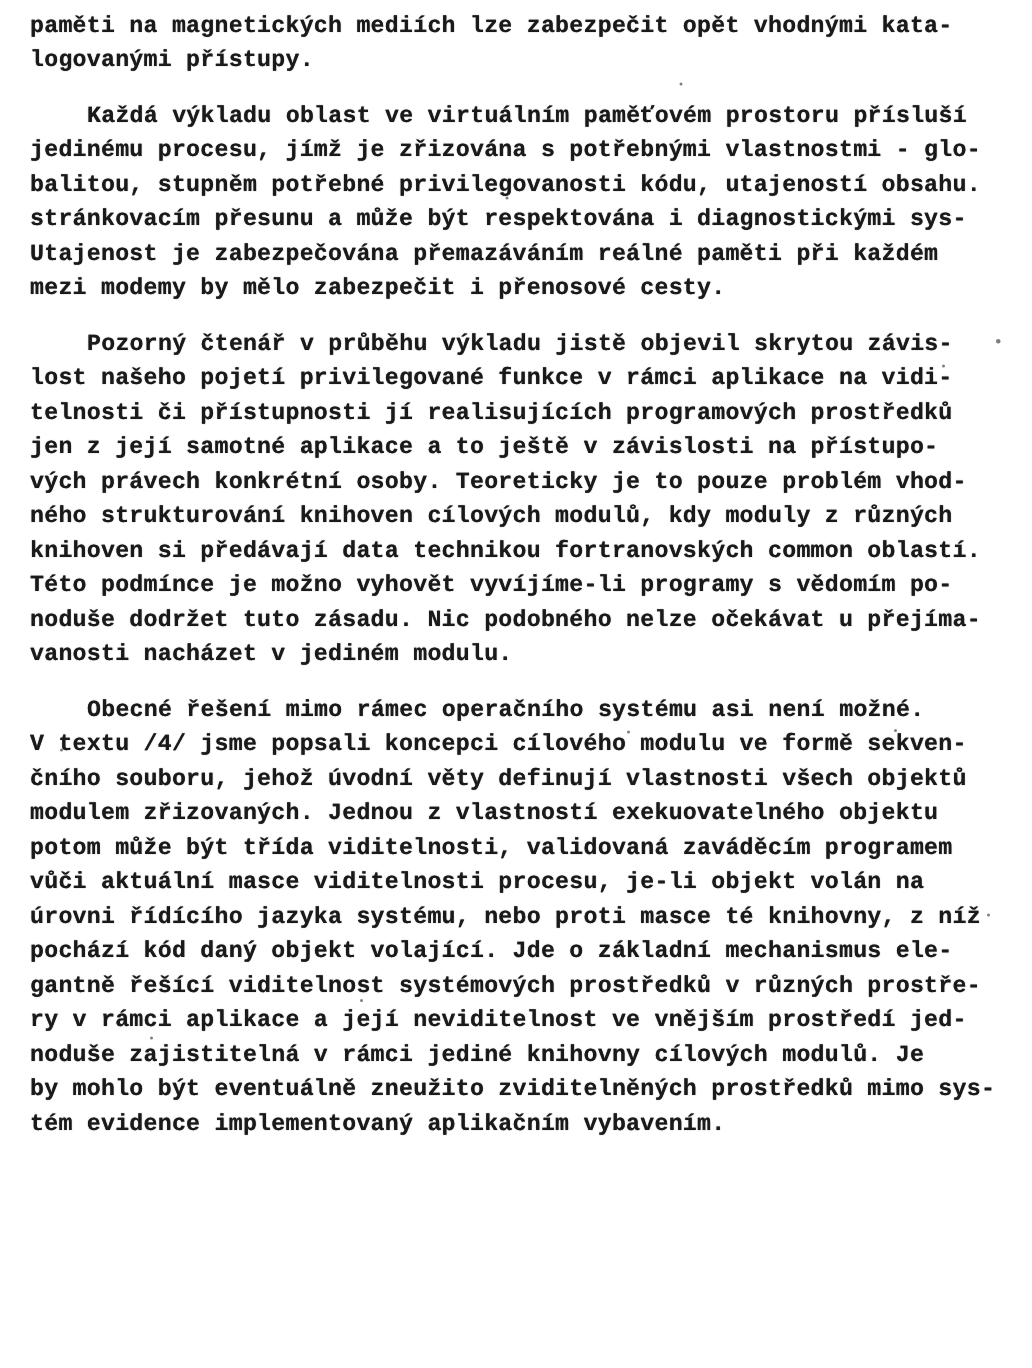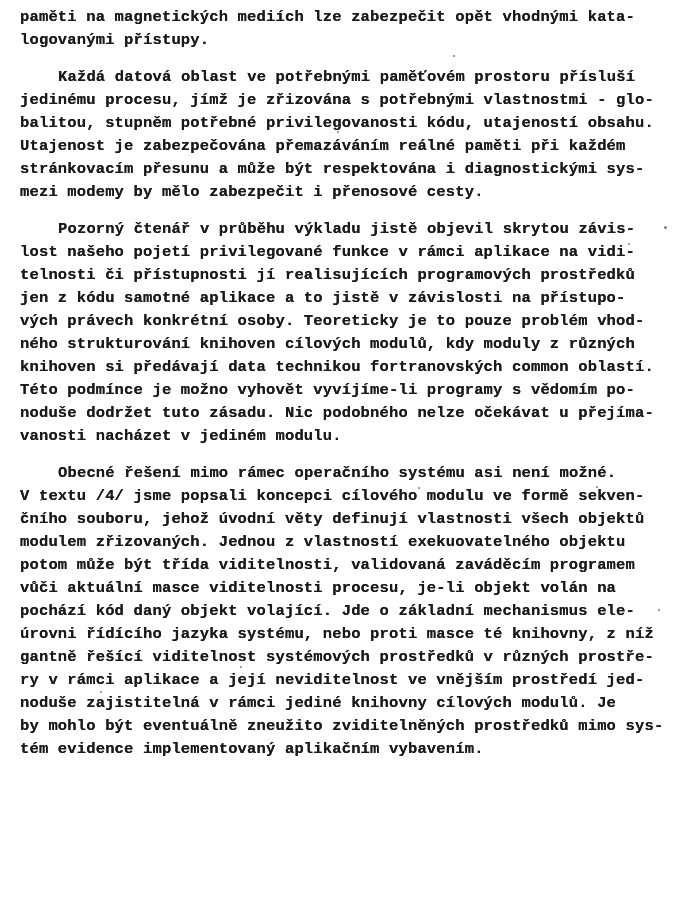--- a/index.html
+++ b/index.html
@@ -54,48 +54,48 @@
 </head>
 <body>
 
 <div class="page">
   <div class="page-text">
       <div class="paragraph">
         <div class="line">paměti na magnetických mediích lze zabezpečit opět vhodnými kata-</div>
         <div class="line">logovanými přístupy.</div>
       </div>
       <div class="paragraph indented">
-        <div class="line">Každá datová oblast ve potřebnými paměťovém prostoru přísluší</div>
+        <div class="line">Každá výkladu oblast ve virtuálním paměťovém prostoru přísluší</div>
         <div class="line">jedinému procesu, jímž je zřizována s potřebnými vlastnostmi - glo-</div>
         <div class="line">balitou, stupněm potřebné privilegovanosti kódu, utajeností obsahu.</div>
+        <div class="line">stránkovacím přesunu a může být respektována i diagnostickými sys-</div>
         <div class="line">Utajenost je zabezpečována přemazáváním reálné paměti při každém</div>
-        <div class="line">stránkovacím přesunu a může být respektována i diagnostickými sys-</div>
         <div class="line">mezi modemy by mělo zabezpečit i přenosové cesty.</div>
       </div>
       <div class="paragraph indented">
         <div class="line">Pozorný čtenář v průběhu výkladu jistě objevil skrytou závis-</div>
         <div class="line">lost našeho pojetí privilegované funkce v rámci aplikace na vidi-</div>
         <div class="line">telnosti či přístupnosti jí realisujících programových prostředků</div>
-        <div class="line">jen z kódu samotné aplikace a to jistě v závislosti na přístupo-</div>
+        <div class="line">jen z její samotné aplikace a to ještě v závislosti na přístupo-</div>
         <div class="line">vých právech konkrétní osoby. Teoreticky je to pouze problém vhod-</div>
         <div class="line">ného strukturování knihoven cílových modulů, kdy moduly z různých</div>
         <div class="line">knihoven si předávají data technikou fortranovských common oblastí.</div>
         <div class="line">Této podmínce je možno vyhovět vyvíjíme-li programy s vědomím po-</div>
         <div class="line">noduše dodržet tuto zásadu. Nic podobného nelze očekávat u přejíma-</div>
         <div class="line">vanosti nacházet v jediném modulu.</div>
       </div>
       <div class="paragraph indented">
         <div class="line">Obecné řešení mimo rámec operačního systému asi není možné.</div>
         <div class="line">V textu /4/ jsme popsali koncepci cílového modulu ve formě sekven-</div>
         <div class="line">čního souboru, jehož úvodní věty definují vlastnosti všech objektů</div>
         <div class="line">modulem zřizovaných. Jednou z vlastností exekuovatelného objektu</div>
         <div class="line">potom může být třída viditelnosti, validovaná zaváděcím programem</div>
         <div class="line">vůči aktuální masce viditelnosti procesu, je-li objekt volán na</div>
+        <div class="line">úrovni řídícího jazyka systému, nebo proti masce té knihovny, z níž</div>
         <div class="line">pochází kód daný objekt volající. Jde o základní mechanismus ele-</div>
-        <div class="line">úrovni řídícího jazyka systému, nebo proti masce té knihovny, z níž</div>
         <div class="line">gantně řešící viditelnost systémových prostředků v různých prostře-</div>
         <div class="line">ry v rámci aplikace a její neviditelnost ve vnějším prostředí jed-</div>
         <div class="line">noduše zajistitelná v rámci jediné knihovny cílových modulů. Je</div>
         <div class="line">by mohlo být eventuálně zneužito zviditelněných prostředků mimo sys-</div>
         <div class="line">tém evidence implementovaný aplikačním vybavením.</div>
       </div>
       <div class="paragraph indented">
         <div class="line">Uživatelská instalace patrně nebude moci rozšířit katalog o</div>
       </div>
     </div>

